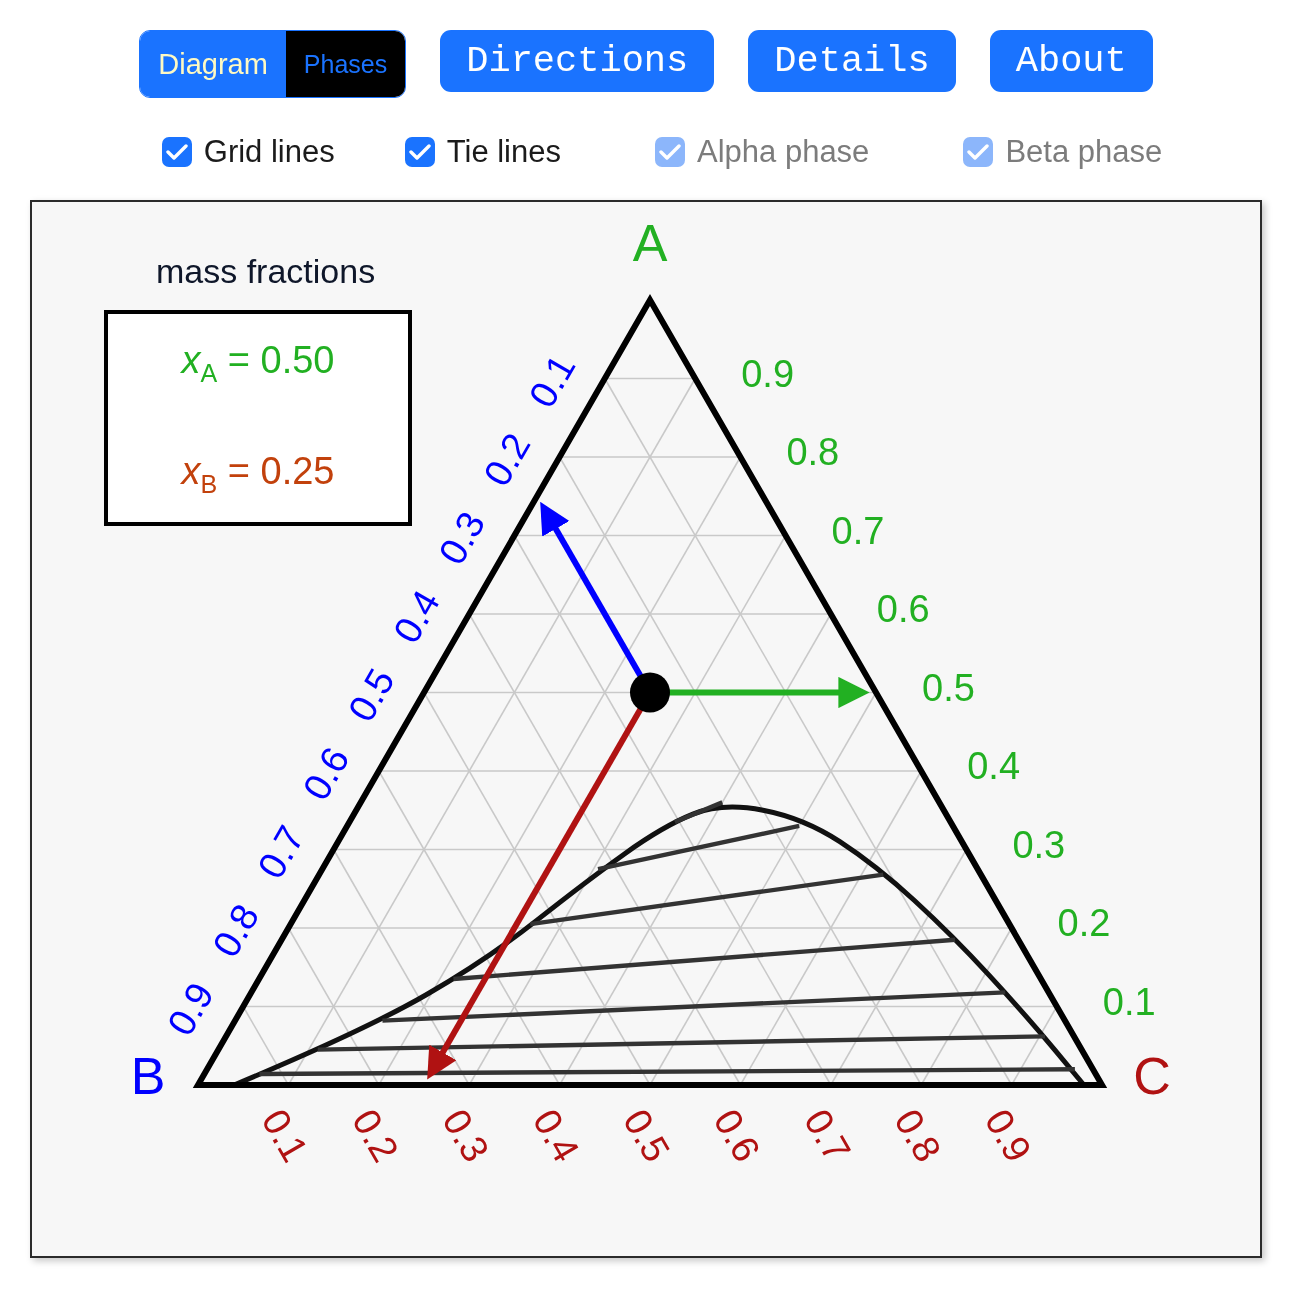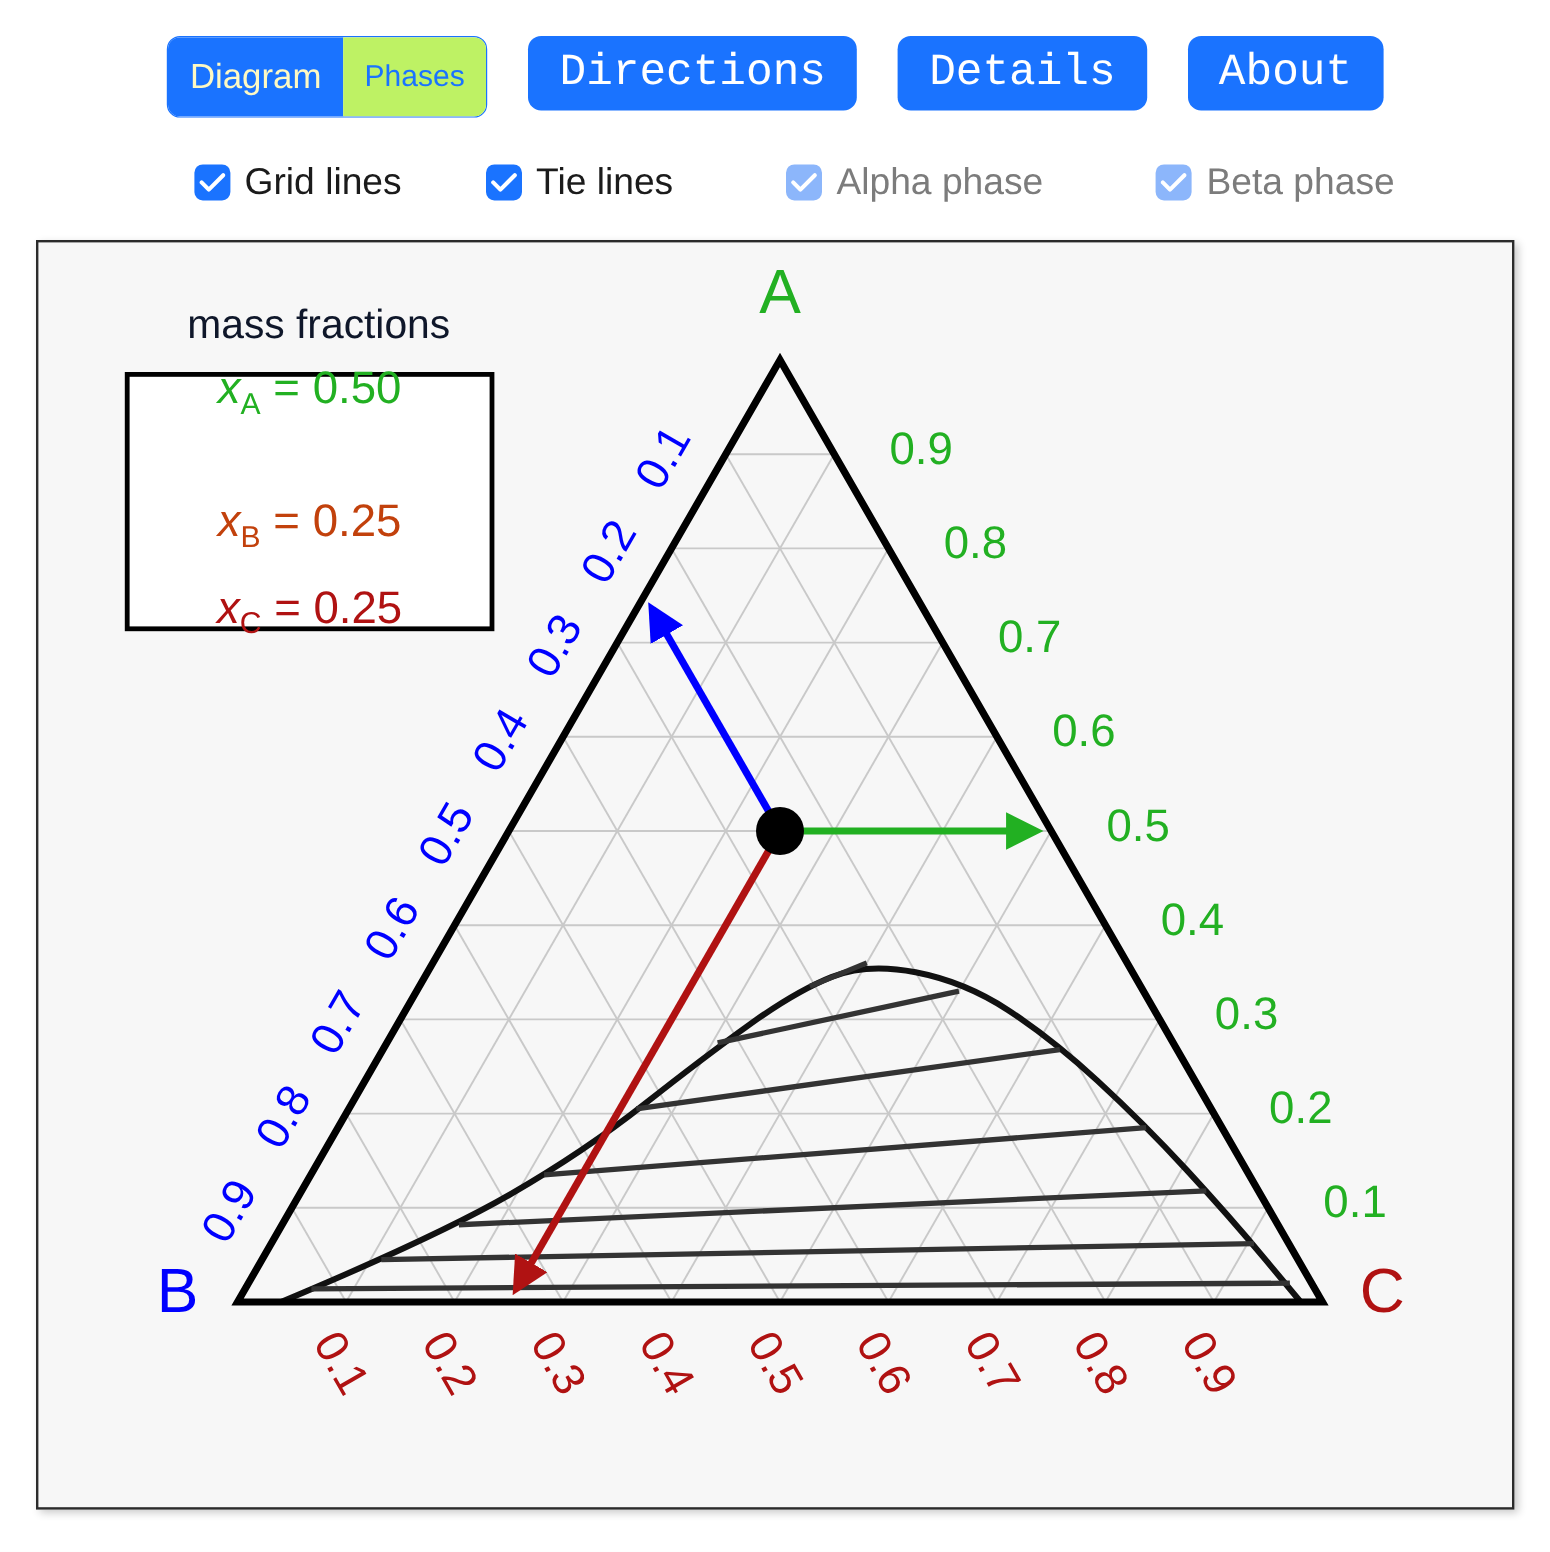--- a/index.html
+++ b/index.html
@@ -47,21 +47,21 @@
     user-select: none;
     border: none;
     background: transparent;
     font-family: "Liberation Sans", sans-serif;
   }
   .seg-btn.sel {
     background: #1a73ff;
     color: #fef9c3;
   }
   .seg-btn.unsel {
-    background: #bef264;
+    background: #000000;
     color: #1a73ff;
     font-size: 25px;
   }
   .pill {
     display: flex;
     align-items: center;
     justify-content: center;
     height: 62px;
     padding: 0 26px;
     background: #1a73ff;
@@ -306,18 +306,15 @@
 
     <div class="legend-title">mass fractions</div>
 
     <div class="legend-box">
       <div class="legend-row" style="color: rgb(34, 176, 34);">
         <span class="sym">x<sub>A</sub></span><span> = </span><span>0.50</span>
       </div>
       <div class="legend-row" style="color: #c2410c; margin-top: 40px;">
         <span class="sym">x<sub>B</sub></span><span> = </span><span>0.25</span>
       </div>
-      <div class="legend-row" style="color: rgb(176, 18, 18);">
-        <span class="sym">x<sub>C</sub></span><span> = </span><span>0.25</span>
-      </div>
     </div>
   </div>
 </div>
 
 </body></html>

